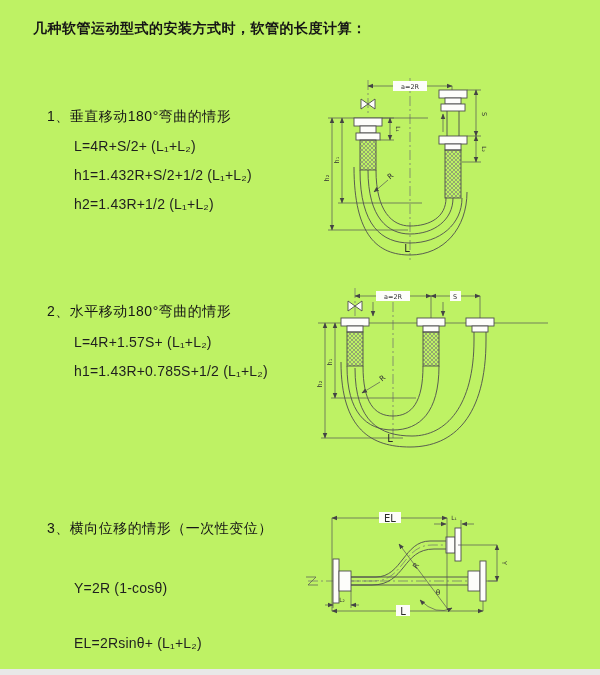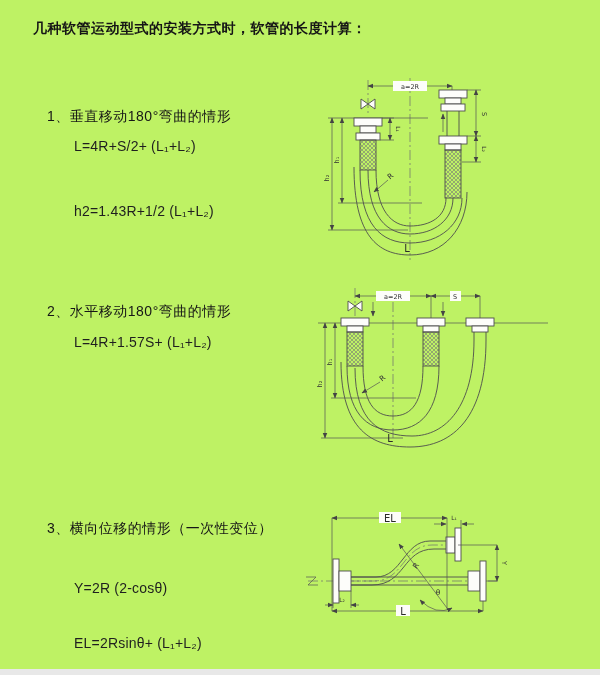--- a/index.html
+++ b/index.html
@@ -47,21 +47,22 @@
       <marker id="arw" viewBox="0 0 10 10" refX="9" refY="5" markerWidth="8" markerHeight="8" orient="auto-start-reverse">
         <path d="M0,1 L10,5 L0,9 z" fill="#444"></path>
       </marker>
     </defs>
   </svg>
 
   <div class="title">几种软管运动型式的安装方式时，软管的长度计算：</div>
 
   <div class="sec-heading" style="left:47px;top:108px">1、垂直移动180°弯曲的情形</div>
   <div class="formula" style="top:138px">L=4R+S/2+ (L₁+L₂)</div>
-  <div class="formula" style="top:203px">h2=1.43R+1/2 (L₁+L₂)</div>
+  <div class="formula" style="top:167px">h1=1.432R+S/2+1/2 (L₁+L₂)</div>
+  <div class="formula" style="top:196px">h2=1.43R+1/2 (L₁+L₂)</div>
 
   <svg class="diagram" style="left:310px;top:70px" width="290" height="195" viewBox="0 0 290 195">
     <g>
       <path class="cl" d="M100,8 V190"></path>
       <path class="cl" d="M58,10 V46"></path>
       <path class="dim" d="M142,16 V20"></path>
     </g>
 
     <g>
       <line class="dim" x1="58" y1="16" x2="142" y2="16" marker-start="url(#arw)" marker-end="url(#arw)"></line>
@@ -127,20 +128,21 @@
 
     <g>
       <line class="dim" x1="78" y1="110" x2="64" y2="122" marker-end="url(#arw)"></line>
       <text class="dtr" x="82" y="108" transform="rotate(-40 82 108)">R</text>
     </g>
     <text class="dtb" x="97" y="182">L</text>
   </svg>
 
   <div class="sec-heading" style="left:47px;top:303px">2、水平移动180°弯曲的情形</div>
   <div class="formula" style="top:334px">L=4R+1.57S+ (L₁+L₂)</div>
+  <div class="formula" style="top:363px">h1=1.43R+0.785S+1/2 (L₁+L₂)</div>
 
   <svg class="diagram" style="left:308px;top:280px" width="292" height="172" viewBox="0 0 292 172">
     <g>
       <path class="cl" d="M47,8 V38"></path>
       <path class="cl" d="M85,22 V158"></path>
       <path class="dim" d="M123,16 V38 M172,16 V38"></path>
     </g>
 
     <g>
       <line class="dim" x1="47" y1="16" x2="123" y2="16" marker-start="url(#arw)" marker-end="url(#arw)"></line>
@@ -199,21 +201,21 @@
     </g>
 
     <g>
       <line class="dim" x1="72" y1="102" x2="54" y2="113" marker-end="url(#arw)"></line>
       <text class="dtr" x="76" y="100" transform="rotate(-40 76 100)">R</text>
     </g>
     <text class="dtb" x="82" y="162">L</text>
   </svg>
 
   <div class="sec-heading" style="left:47px;top:520px">3、横向位移的情形（一次性变位）</div>
-  <div class="formula" style="top:580px">Y=2R (2-cosθ)</div>
+  <div class="formula" style="top:580px">Y=2R (1-cosθ)</div>
   <div class="formula" style="top:635px">EL=2Rsinθ+ (L₁+L₂)</div>
 
   <svg class="diagram" style="left:300px;top:503px" width="300" height="140" viewBox="0 0 300 140">
     <g>
       <path class="cl" d="M8,78 H200"></path>
       <path class="dim" d="M6,74 L16,74 L8,82 L18,82" fill="none"></path>
     </g>
 
     <g>
       <rect class="part" x="33" y="56" width="6" height="44"></rect>

